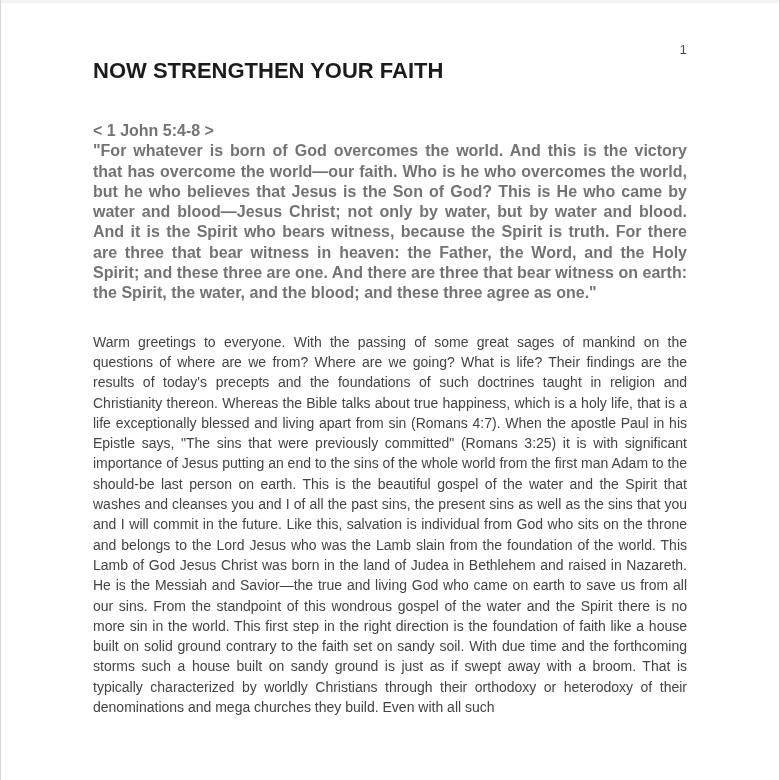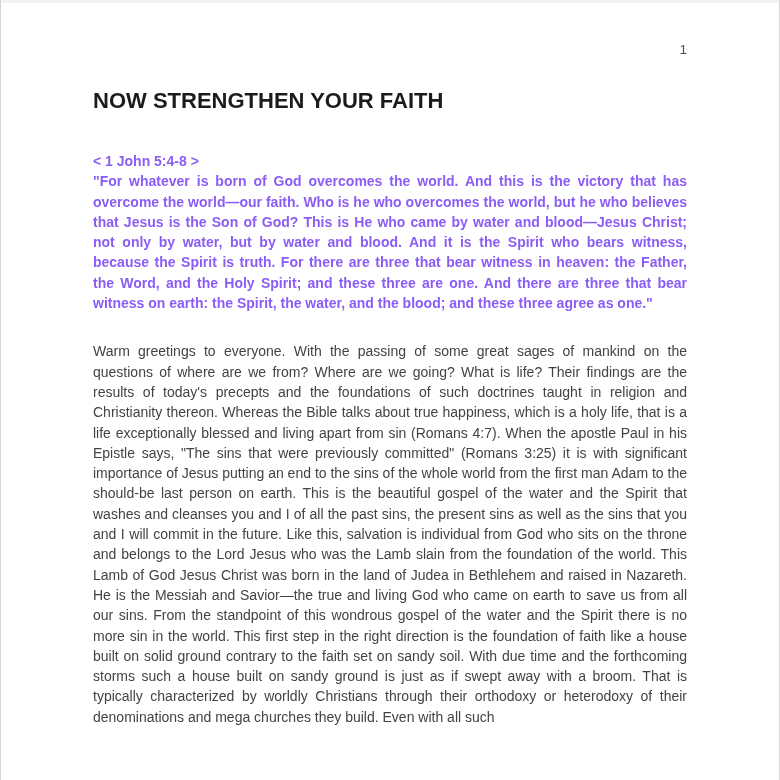--- a/index.html
+++ b/index.html
@@ -25,32 +25,31 @@
   }
   .content { padding: 0 92px; }
   .page-number {
     margin-top: 42px;
     text-align: right;
     font-size: 13.5px;
     line-height: 16px;
     color: #4d4d4d;
   }
   .title {
-    margin-top: 30px;
     font-size: 22px;
     line-height: 26px;
     font-weight: bold;
     color: #1b1b1b;
   }
   .scripture {
     margin-top: 37px;
-    font-size: 14px;
+    font-size: 16px;
     line-height: 20.3px;
     font-weight: bold;
-    color: #8b5cf6;
+    color: #737373;
   }
   .scripture .quote {
     text-align: justify;
     text-justify: inter-word;
   }
   .body-text {
     margin-top: 28px;
     font-size: 14px;
     line-height: 20.3px;
     color: #434343;

